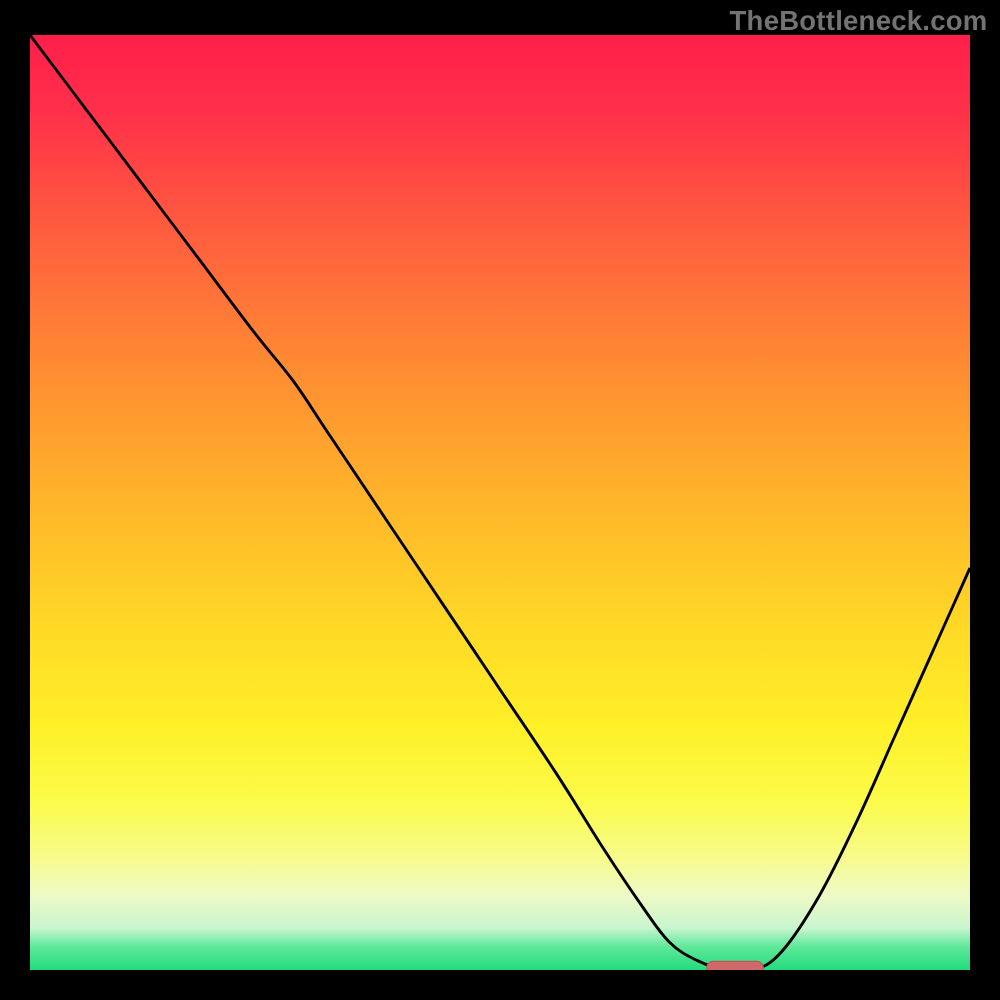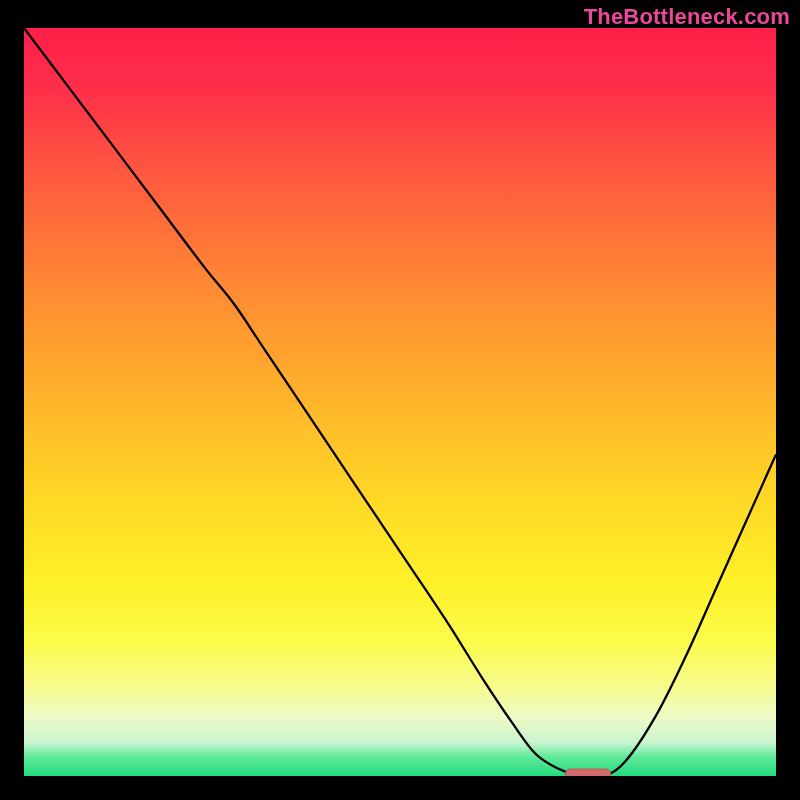--- a/index.html
+++ b/index.html
@@ -14,21 +14,21 @@
   .frame {
     position: relative;
     width: 800px;
     height: 800px;
     background: #000;
   }
   .watermark {
     position: absolute;
     top: 4px;
     right: 10px;
-    color: #ec4899;
+    color: #737373;
     font-size: 22px;
     font-weight: 600;
     letter-spacing: 0.2px;
     user-select: none;
     margin-left: 24px;
   }
   .plot {
     position: absolute;
     left: 24px;
     top: 28px;

